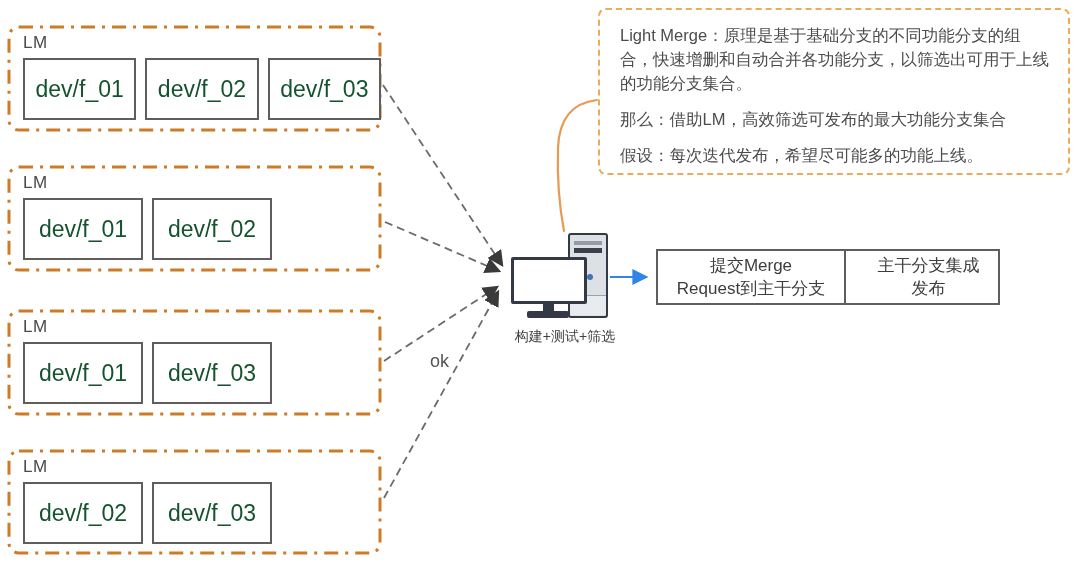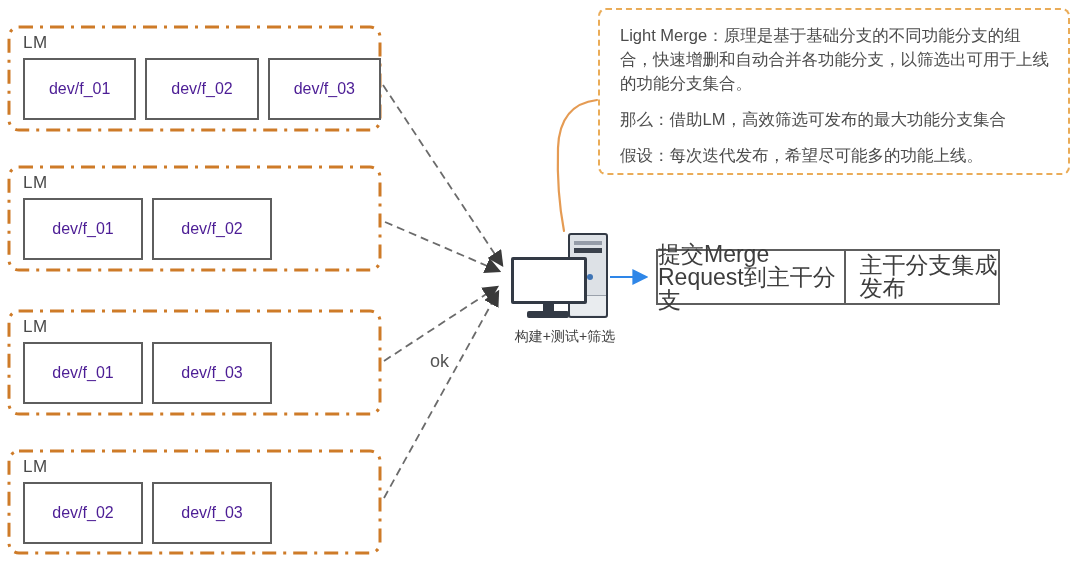--- a/index.html
+++ b/index.html
@@ -20,21 +20,21 @@
   }
   .layer{position:absolute;left:0;top:0;width:1080px;height:562px;}
   .abs{position:absolute;}
   
   .group-content{position:absolute;box-sizing:border-box;padding:6px 0 0 15px;}
   .lm-label{font-size:17px;color:#4a4a4a;letter-spacing:.5px;line-height:22px;}
   .branches{display:flex;gap:9px;margin-top:4px;}
   .branch{
     box-sizing:border-box;width:120px;height:62px;border:2px solid var(--box-border);
     background:#fff;display:flex;align-items:center;justify-content:center;
-    font-size:16px;color:#4c1d95;white-space:nowrap;
+    font-size:23px;color:#14532d;white-space:nowrap;
   }
   
   .annotation{
     box-sizing:border-box;left:598px;top:8px;width:472px;height:167px;
     border:2px dashed var(--annotation-border);border-radius:8px;
     padding:8px 14px 8px 15px;background:#fff;
   }
   .annotation p{margin:5px;font-size:16.5px;line-height:24px;color:#4c4c4c;}
   .annotation p + p{margin-top:12px;}
   
@@ -52,22 +52,22 @@
     background:#fff;border:3px solid #333a45;border-radius:2px;
   }
   .stand-neck{left:543px;top:304px;width:11px;height:8px;background:#333a45;}
   .stand-base{left:527px;top:311px;width:42px;height:7px;background:#333a45;border-radius:2px;}
   
   .ok-label{left:430px;top:308px;font-size:18px;color:#555;margin-top:43px;}
   .build-label{left:480px;top:328px;width:170px;text-align:center;font-size:14px;color:#3f3f3f;}
   
   .step{
     box-sizing:border-box;border:2px solid var(--box-border);background:#fff;
-    display:flex;align-items:center;justify-content:center;text-align:left;
-    font-size:23px;line-height:23px;color:#3d3d3d;white-space:pre-line;
+    display:flex;align-items:center;justify-content:center;text-align:center;
+    font-size:17px;line-height:23px;color:#3d3d3d;white-space:pre-line;
   }
   .step1{left:656px;top:249px;width:190px;height:56px;}
   .step2{left:844px;top:249px;width:156px;height:56px;padding-left:13px;}
   svg .grp{fill:none;stroke:var(--group-border);stroke-width:3;}
   svg .dash{fill:none;stroke:var(--dashed-line);stroke-width:1.8;stroke-dasharray:8 5;}
   svg .blue{fill:none;stroke:var(--blue-arrow);stroke-width:2;}
   svg .callout{fill:none;stroke:var(--callout-line);stroke-width:2.2;stroke-linecap:round;}
 </style>
 </head>
 <body>

